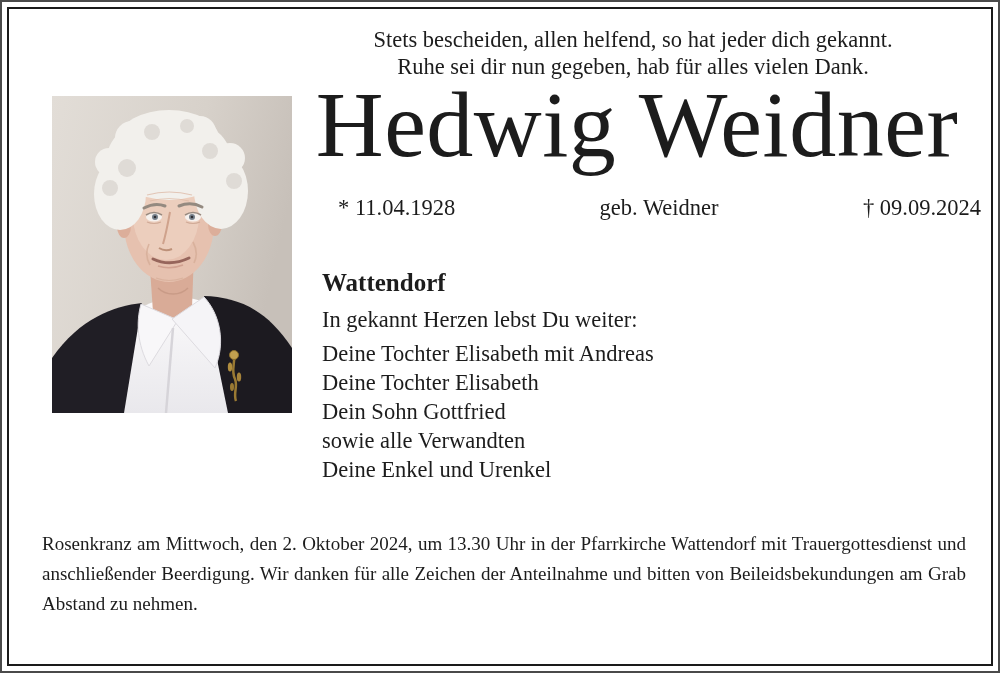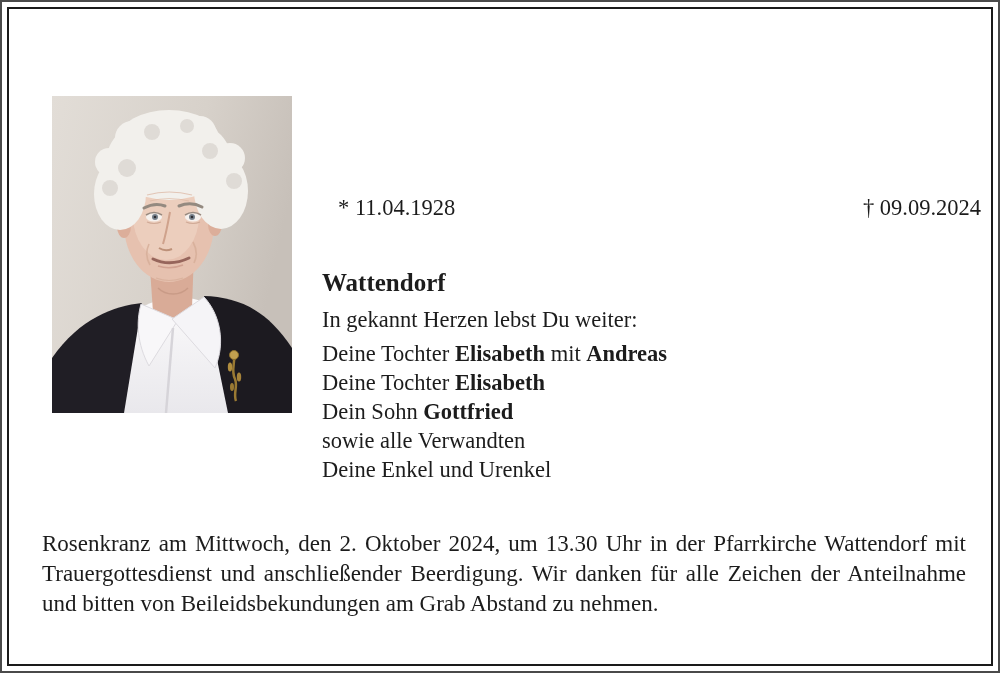--- a/index.html
+++ b/index.html
@@ -63,37 +63,41 @@
   .intro {
     position: absolute;
     left: 322px; top: 306px;
     font-size: 22.5px; line-height: 28px;
   }
   .family {
     position: absolute;
     left: 322px; top: 339px; width: 643px;
     font-size: 22.5px; line-height: 29px;
   }
-  .family .bold { font-weight: 700; }
+  .family .bold { font-weight: 400; }
   .announcement {
     position: absolute;
     left: 42px; top: 529px; width: 924px;
     margin: 0;
-    font-size: 23px; line-height: 30px;
+    font-size: 19px; line-height: 30px;
     text-align: justify;
     text-justify: inter-word;
   }
 </style>
 </head>
 <body>
 
 <div class="page">
   <div class="frame-outer"></div>
   <div class="frame-inner"></div>
 
+  <div class="epitaph">
+    <div>Stets bescheiden, allen helfend, so hat jeder dich gekannt.</div>
+    <div>Ruhe sei dir nun gegeben, hab für alles vielen Dank.</div>
+  </div>
 
   <div class="photo" role="img" aria-label="Elderly woman with short white curly hair wearing a white collared shirt, dark jacket and a gold brooch">
     <svg viewBox="0 0 240 317" width="240" height="317">
       <defs>
         <linearGradient id="bg" x1="0" y1="0" x2="1" y2="0.3">
           <stop offset="0" stop-color="#e2ddd7"></stop>
           <stop offset="0.6" stop-color="#d7d1ca"></stop>
           <stop offset="1" stop-color="#c7c0b9"></stop>
         </linearGradient>
         <linearGradient id="shirt" x1="0" y1="0" x2="0" y2="1">
@@ -172,23 +176,25 @@
       <g transform="translate(181,255)">
         <path d="M0,0 C4,10 -3,18 2,28 C5,36 0,42 3,50" stroke="#9a7a33" stroke-width="2.5" fill="none"></path>
         <circle cx="1" cy="4" r="4.5" fill="#c2a04f" stroke="#8a6d2c" stroke-width="1"></circle>
         <ellipse cx="-3" cy="16" rx="2.2" ry="4.5" fill="#b08d3e"></ellipse>
         <ellipse cx="6" cy="26" rx="2.2" ry="4.5" fill="#a5833a"></ellipse>
         <ellipse cx="-1" cy="36" rx="2" ry="4" fill="#9a7a33"></ellipse>
       </g>
     </svg>
   </div>
 
+  <h1 class="title">Hedwig Weidner</h1>
 
   <div class="dates">
     <span>* 11.04.1928</span>
+    <span>geb. Weidner</span>
     <span>† 09.09.2024</span>
   </div>
 
   <div class="place">Wattendorf</div>
 
   <div class="intro">In gekannt Herzen lebst Du weiter:</div>
 
   <div class="family" id="family-list">
       <div><span>Deine Tochter </span><span class="bold">Elisabeth</span><span> mit </span><span class="bold">Andreas</span></div>
       <div><span>Deine Tochter </span><span class="bold">Elisabeth</span></div>

